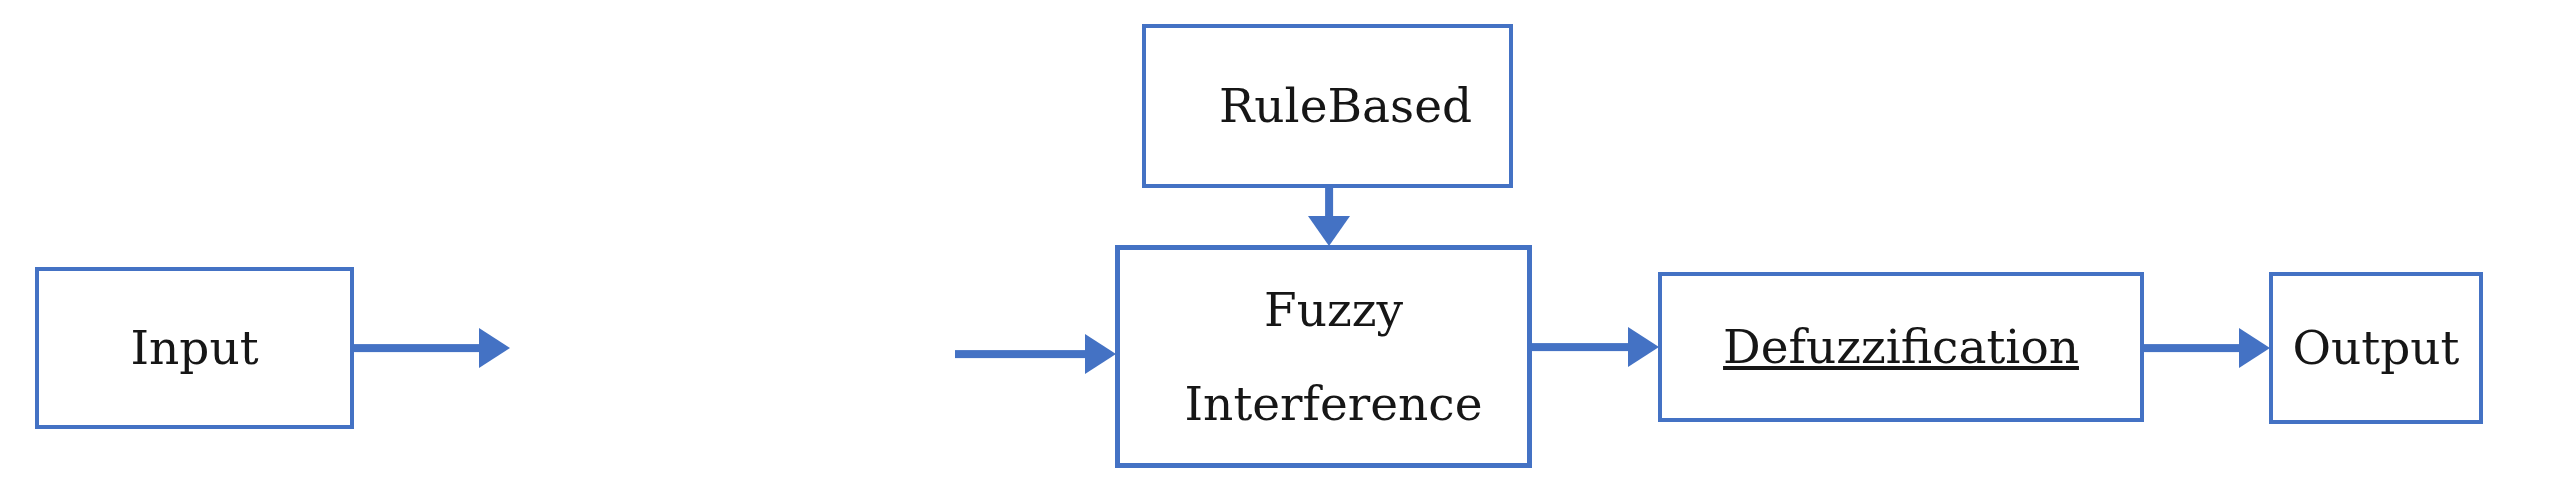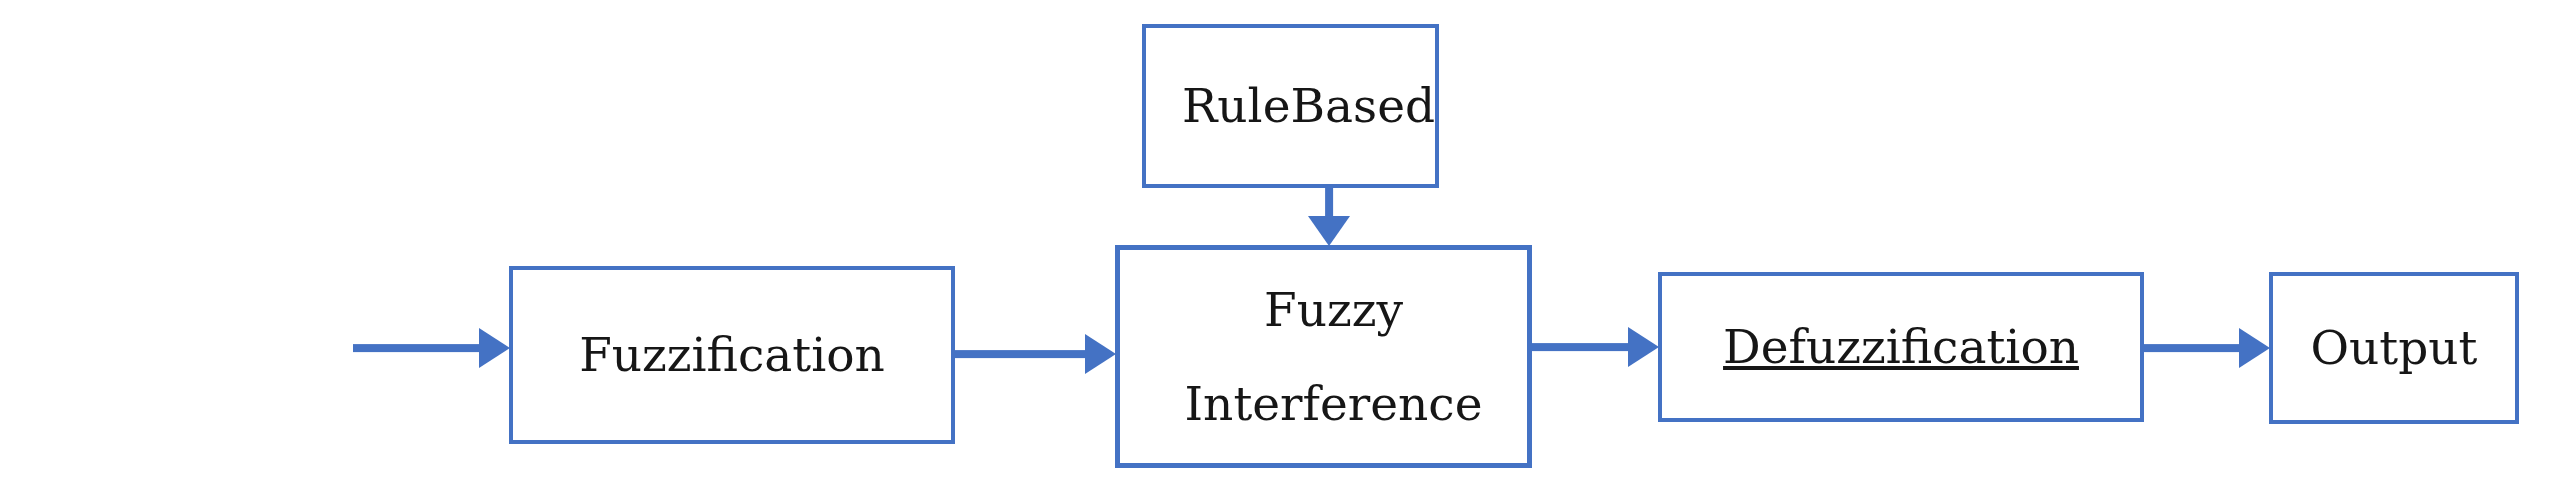--- a/index.html
+++ b/index.html
@@ -68,39 +68,39 @@
     border-top: 30px solid var(--accent);
     border-left: 21px solid transparent;
     border-right: 21px solid transparent;
   }
 </style>
 </head>
 <body>
 
 <div class="canvas">
 
-
-  <div class="node" style="left:509px; top:266px; width:446px; height:178px;">
-    <span>Fuzzification</span>
+  <div class="node" style="left:35px; top:267px; width:319px; height:162px;">
+    <span>Input</span>
   </div>
 
-  <div class="node" style="left:1142px; top:23.5px; width:297px; height:164px;padding-left:36px;">
+
+  <div class="node" style="left:1142px; top:23.5px; width:371px; height:164px;padding-left:36px;">
     <span>RuleBased</span>
   </div>
 
   <div class="node tall" style="left:1115px; top:245px; width:417px; height:223px;">
     <span>Fuzzy
 Interference</span>
   </div>
 
   <div class="node" style="left:1658px; top:272px; width:486px; height:150px;text-decoration:underline;">
     <span>Defuzzification</span>
   </div>
 
-  <div class="node" style="left:2269px; top:272px; width:250px; height:152px;">
+  <div class="node" style="left:2269px; top:272px; width:214px; height:152px;">
     <span>Output</span>
   </div>
 
   <div class="arrow-h" style="left:353px; top:328px; width:157px; height:40px;">
     <div class="shaft"></div>
     <div class="head"></div>
   </div>
 
   <div class="arrow-h" style="left:955px; top:334px; width:161px; height:40px;">
     <div class="shaft"></div>

